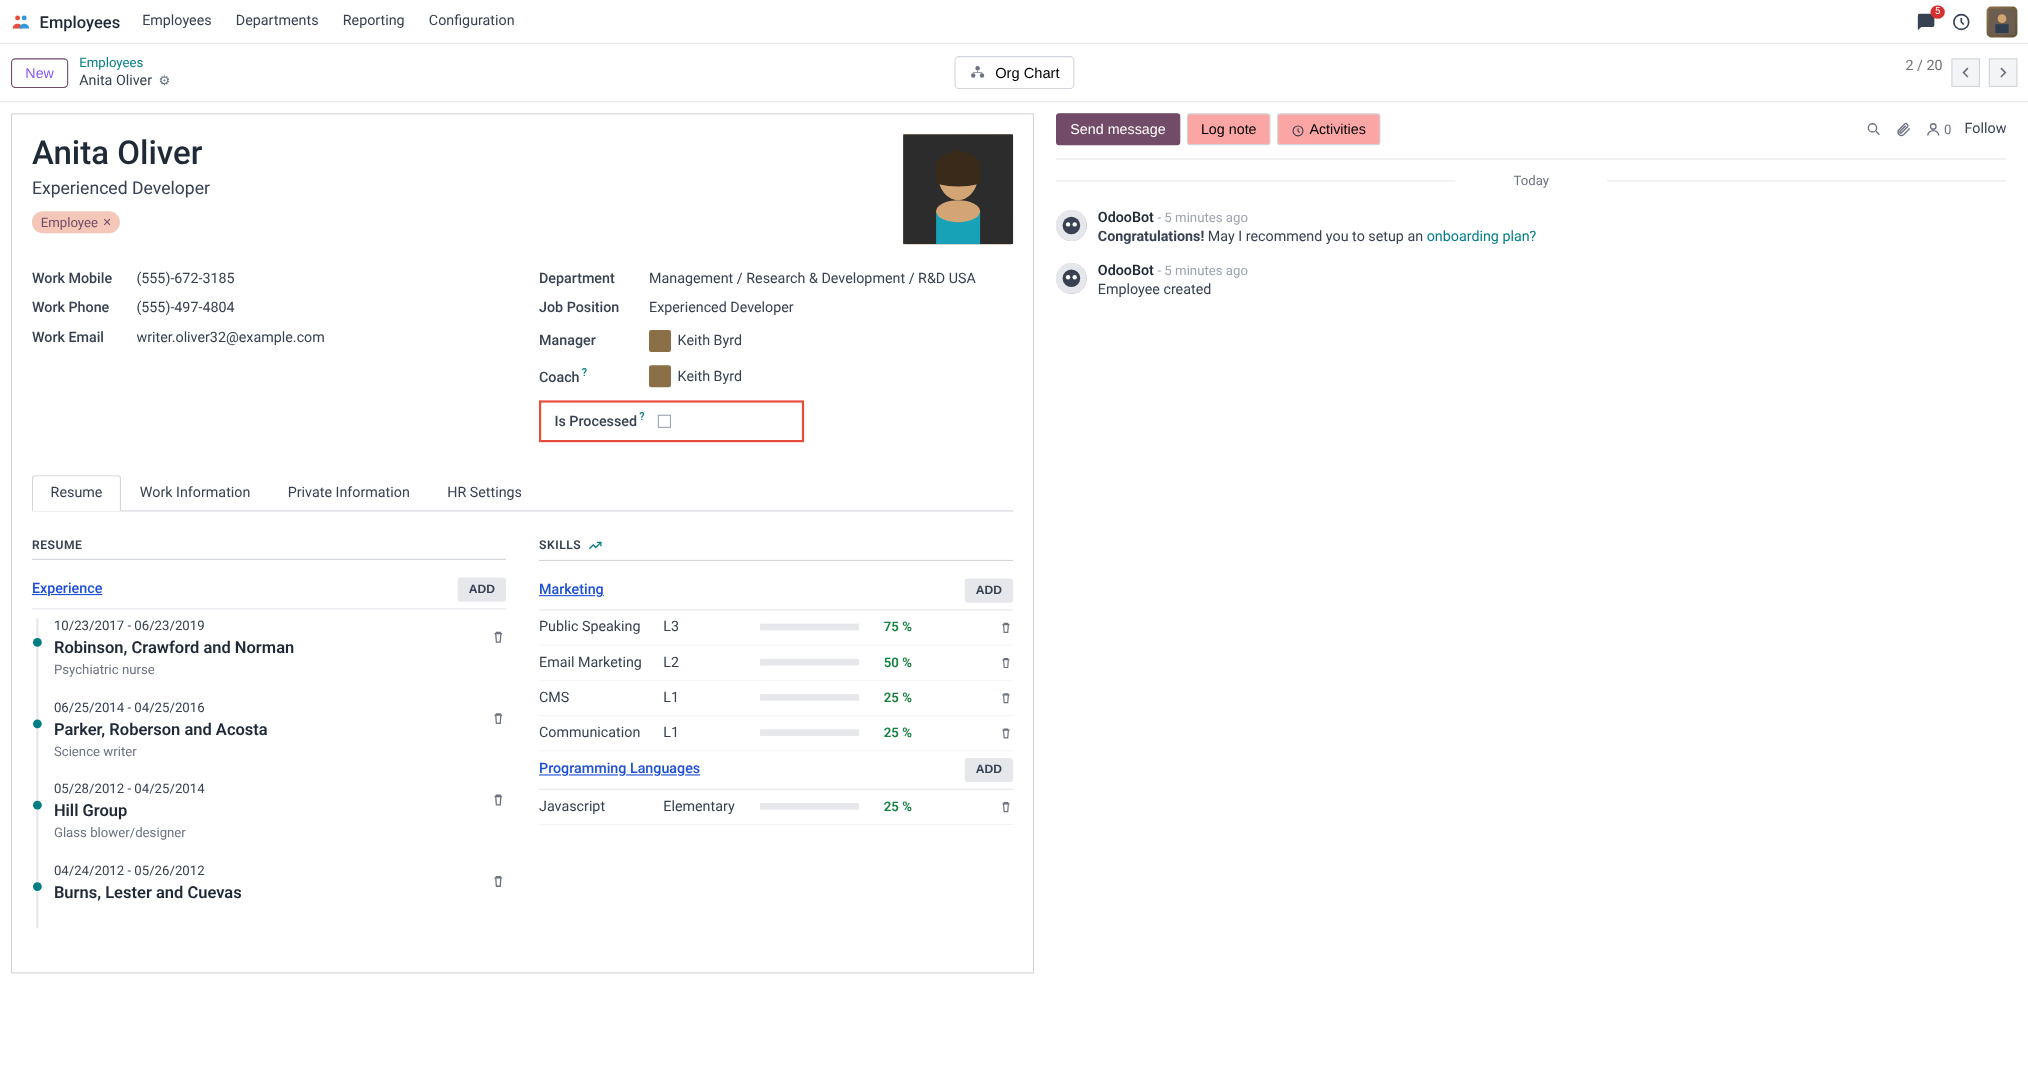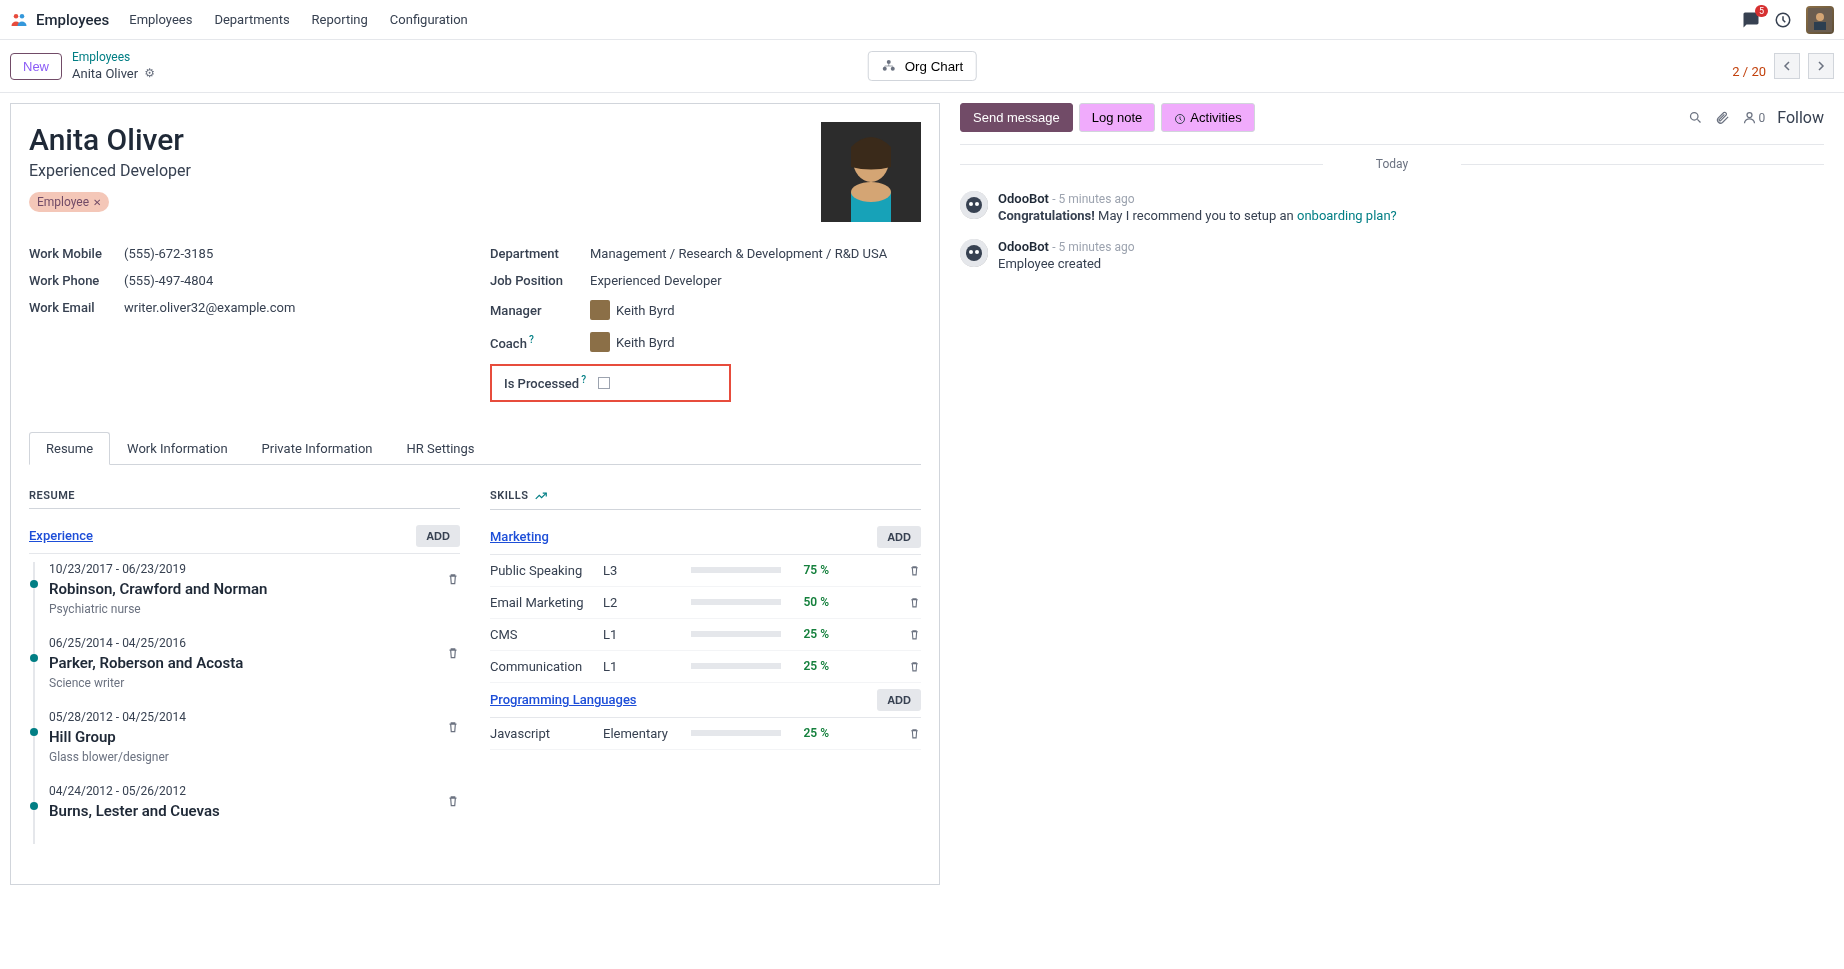--- a/index.html
+++ b/index.html
@@ -14,21 +14,21 @@
 .notif-icon { position: relative; cursor: pointer; }
 .badge { position: absolute; top: -6px; right: -8px; background: #d63031; color: #fff; border-radius: 8px; font-size: 9px; padding: 1px 4px; }
 .avatar-top { width: 28px; height: 28px; border-radius: 4px; background: linear-gradient(135deg, #8b6f47, #5d4e37); cursor: pointer; display:flex; align-items:center; justify-content:center; color:#fff; font-size:11px; }
 .breadcrumb-row { display: flex; align-items: center; padding: 10px 10px; border-bottom: 1px solid #e5e7eb; }
 .new-btn { border: 1px solid #714b67; color: #8b5cf6; background: #fff; padding: 5px 12px; border-radius: 4px; font-size: 13px; cursor: pointer; margin-right: 10px; }
 .breadcrumb { display: flex; flex-direction: column; line-height: 1.3; }
 .breadcrumb-top { color: #017e84; font-size: 12px; cursor: pointer; }
 .breadcrumb-bottom { color: #374151; font-size: 13px; display: flex; align-items: center; gap: 6px; }
 .gear-small { color: #6b7280; cursor: pointer; font-size: 12px; }
 .org-chart-btn { margin-left: auto; margin-right: auto; position: absolute; left: 50%; transform: translateX(-50%); display: flex; align-items: center; gap: 8px; border: 1px solid #d1d5db; padding: 6px 12px; border-radius: 4px; cursor: pointer; background: #fff; }
-.pager-area { margin-left: auto; display: flex; align-items: flex-end; gap: 8px; color: #c2410c; font-size: 13px; }
+.pager-area { margin-left: auto; display: flex; align-items: flex-start; gap: 8px; color: #737373; font-size: 13px; }
 .pager-btn { width: 26px; height: 26px; border: 1px solid #d1d5db; background: #f3f4f6; display: flex; align-items: center; justify-content: center; cursor: pointer; }
 .main-content { display: flex; padding: 10px; gap: 10px; }
 .form-view { flex: 0 0 930px; border: 1px solid #d1d5db; background: #fff; padding: 18px 18px 40px; }
 .emp-header { display: flex; justify-content: space-between; }
 .emp-title { }
 .emp-name { font-size: 30px; font-weight: 500; color: #1f2937; margin-bottom: 4px; }
 .emp-jobtitle { font-size: 16px; color: #374151; margin-bottom: 12px; }
 .emp-tag { display: inline-flex; align-items: center; background: #f4c7b8; color: #714b67; padding: 3px 8px; border-radius: 10px; font-size: 12px; gap: 4px; }
 .emp-photo { width: 100px; height: 100px; border-radius: 2px; background: linear-gradient(135deg, #d4a574, #8b6f47); display:flex; align-items:center; justify-content:center; color:#fff; }
 .fields-row { display: flex; margin-top: 18px; gap: 30px; }
@@ -63,25 +63,25 @@
 .skill-group-header { display: flex; justify-content: space-between; align-items: center; padding: 6px 0; border-bottom: 1px solid #e5e7eb; }
 .skill-row { display: flex; align-items: center; padding: 8px 0; border-bottom: 1px solid #f3f4f6; gap: 8px; }
 .skill-name { width: 105px; font-size: 13px; color: #374151; }
 .skill-level { width: 80px; font-size: 13px; color: #374151; }
 .skill-bar { width: 90px; height: 6px; background: #e5e7eb; position: relative; }
 .skill-bar-fill { height: 100%; background: #714b67; }
 .skill-pct { width: 40px; text-align: right; font-size: 12px; font-weight: 600; color: #15803d; }
 .skill-trash { color: #6b7280; cursor: pointer; margin-left: auto; }
 .chatter { flex: 1; padding: 0 10px; }
 .chatter-toolbar { display: flex; align-items: center; gap: 6px; padding-bottom: 12px; border-bottom: 1px solid #e5e7eb; }
-.chatter-btn { padding: 6px 12px; border: 1px solid #d1d5db; background: #f0abfc; cursor: pointer; font-size: 13px; border-radius: 3px; }
+.chatter-btn { padding: 6px 12px; border: 1px solid #d1d5db; background: #fca5a5; cursor: pointer; font-size: 13px; border-radius: 3px; }
 .chatter-btn.primary { background: #714b67; color: #fff; border-color: #714b67; }
 .chatter-toolbar-right { margin-left: auto; display: flex; align-items: center; gap: 12px; color: #6b7280; }
 .chatter-icon { cursor: pointer; }
-.follow-btn { color: #374151; font-size: 16px; cursor: pointer; }
+.follow-btn { color: #374151; font-size: 13px; cursor: pointer; }
 .chatter-today { text-align: center; color: #6b7280; font-size: 12px; margin: 12px 0; position: relative; }
 .chatter-today::before, .chatter-today::after { content: ""; position: absolute; top: 50%; width: 42%; height: 1px; background: #e5e7eb; }
 .chatter-today::before { left: 0; }
 .chatter-today::after { right: 0; }
 .message { display: flex; gap: 10px; padding: 8px 0; }
 .message-avatar { width: 28px; height: 28px; border-radius: 50%; background: radial-gradient(circle at 30% 30%, #fff, #888); flex-shrink: 0; }
 .message-body { font-size: 13px; }
 .message-author { font-weight: 600; color: #1f2937; }
 .message-time { color: #9ca3af; font-size: 12px; }
 .message-text { margin-top: 2px; }

